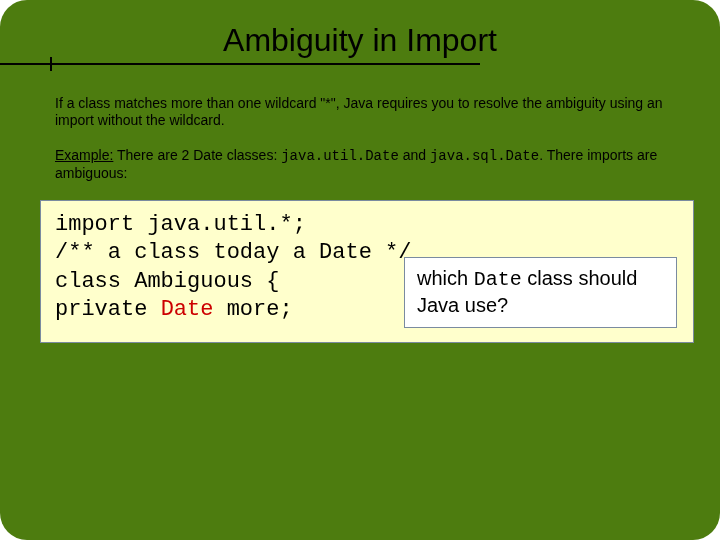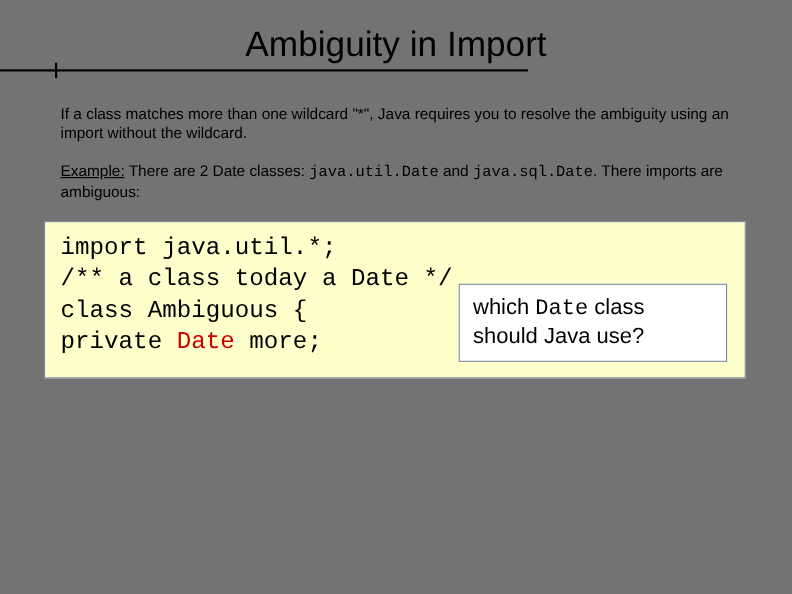--- a/index.html
+++ b/index.html
@@ -1,42 +1,42 @@
 <!DOCTYPE html>
 <html><head>
 <meta charset="utf-8">
 <style>
   * { margin: 0; padding: 0; box-sizing: border-box; }
   html, body { width: 720px; height: 540px; background: #fff; font-family: Arial, Helvetica, sans-serif; }
-  .slide { width: 720px; height: 540px; background: #737373; position: relative; padding: 0; }
+  .slide { width: 720px; height: 540px; background: #4d7c0f; position: relative; padding: 0; border-radius: 27px; }
   .title-wrap { position: relative; padding-top: 22px; }
   .title { font-size: 32px; color: #000; text-align: center; font-weight: 400; padding-bottom: 6px; }
   .title-rule { position: absolute; left: 0; bottom: 0; height: 2px; background: #000; width: 480px; }
   .tick { position: absolute; left: 50px; bottom: -6px; width: 2px; height: 14px; background: #000; }
   .body { padding: 30px 50px 0 55px; font-size: 14px; color: #000; line-height: 1.22; }
   .para { margin-bottom: 18px; }
   .underline { text-decoration: underline; }
   .mono { font-family: "Courier New", Courier, monospace; }
   .italic { }
   .code-box {
-    margin: 4px 42px 0 40px;
+    margin: 4px 26px 0 40px;
     border: 1px solid #7a8ba0;
     background: #ffffcc;
     padding: 10px 14px 18px 14px;
     font-family: "Courier New", Courier, monospace;
     font-size: 22px;
     line-height: 1.28;
     position: relative;
   }
   .kw-type { color: #cc0000; }
   .callout {
     position: absolute;
     right: 16px;
     bottom: 14px;
-    width: 244px;
+    width: 273px;
     background: #fff;
     border: 1px solid #7a8ba0;
     padding: 8px 10px 10px 12px;
     font-family: Arial, Helvetica, sans-serif;
     font-size: 20px;
     line-height: 1.22;
   }
 </style>
 </head>
 <body>

